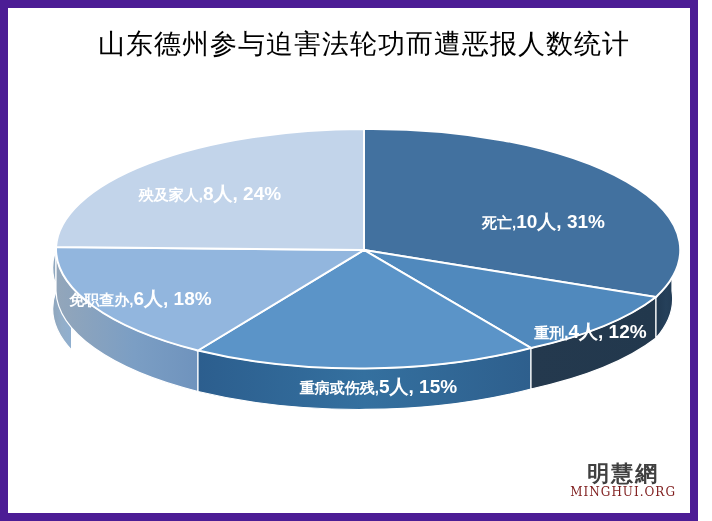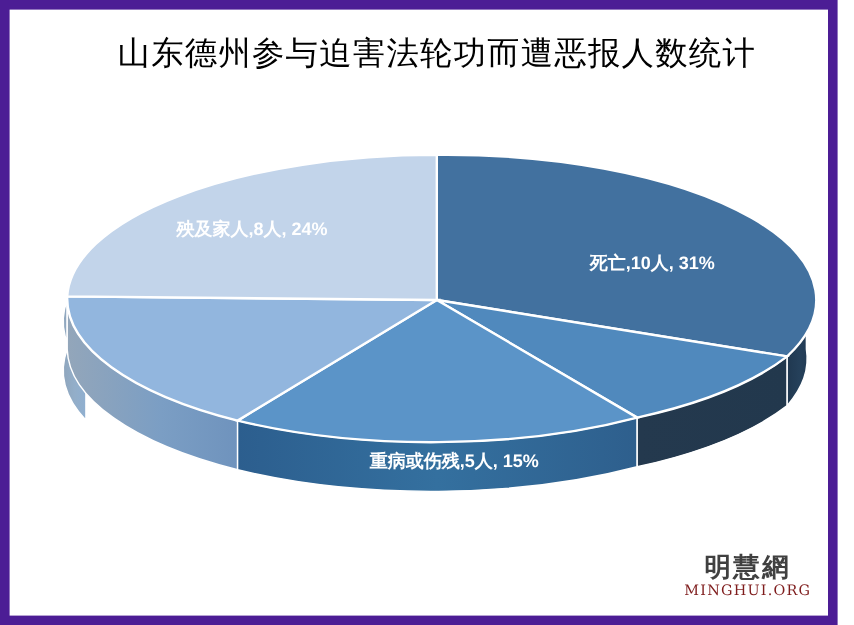--- a/index.html
+++ b/index.html
@@ -44,21 +44,21 @@
     color: #ffffff;
     font-weight: bold;
     text-align: center;
     line-height: 1.45;
     white-space: nowrap;
   }
   .slice-label .lbl-name {
     font-size: 15px;
   }
   .slice-label .lbl-val {
-    font-size: 15px;
+    font-size: 19px;
   }
   .slice-label.wrap {
     white-space: normal;
     width: 150px;
   }
   #label-death   { left: 443px; top: 176px; width: 185px; margin-top: 24px; }
   #label-prison  { left: 500px; top: 310px; width: 165px; }
   #label-illness { left: 288px; top: 365px; width: 165px; }
   #label-dismiss { left: 45px;  top: 277px; width: 175px; }
   #label-family  { left: 112px; top: 172px; width: 180px; }
@@ -167,25 +167,31 @@
       <path fill="#92b6de" stroke="#ffffff" stroke-width="2" d="M 356 242 L 190 342.5 A 308 121 0 0 1 48 239 Z"></path>
 
       <path fill="#c2d4ea" stroke="#ffffff" stroke-width="2" d="M 356 242 L 48 239 A 308 121 0 0 1 356 121 Z"></path>
     </g>
   </svg>
 
   <div class="slice-label" id="label-death">
     <span class="lbl-name">死亡,</span><span class="lbl-val">10人, 31%</span>
   </div>
 
+  <div class="slice-label" id="label-prison">
+    <span class="lbl-name">重刑,</span><span class="lbl-val">4人, 12%</span>
+  </div>
 
   <div class="slice-label wrap" id="label-illness">
     <span class="lbl-name">重病或伤残,</span><span class="lbl-val">5人, 15%</span>
   </div>
 
+  <div class="slice-label" id="label-dismiss">
+    <span class="lbl-name">免职查办,</span><span class="lbl-val">6人, 18%</span>
+  </div>
 
   <div class="slice-label" id="label-family">
     <span class="lbl-name">殃及家人,</span><span class="lbl-val">8人, 24%</span>
   </div>
 
   <div id="watermark">
     <span class="wm-cn">明慧網</span>
     <span class="wm-en">MINGHUI.ORG</span>
   </div>
 

